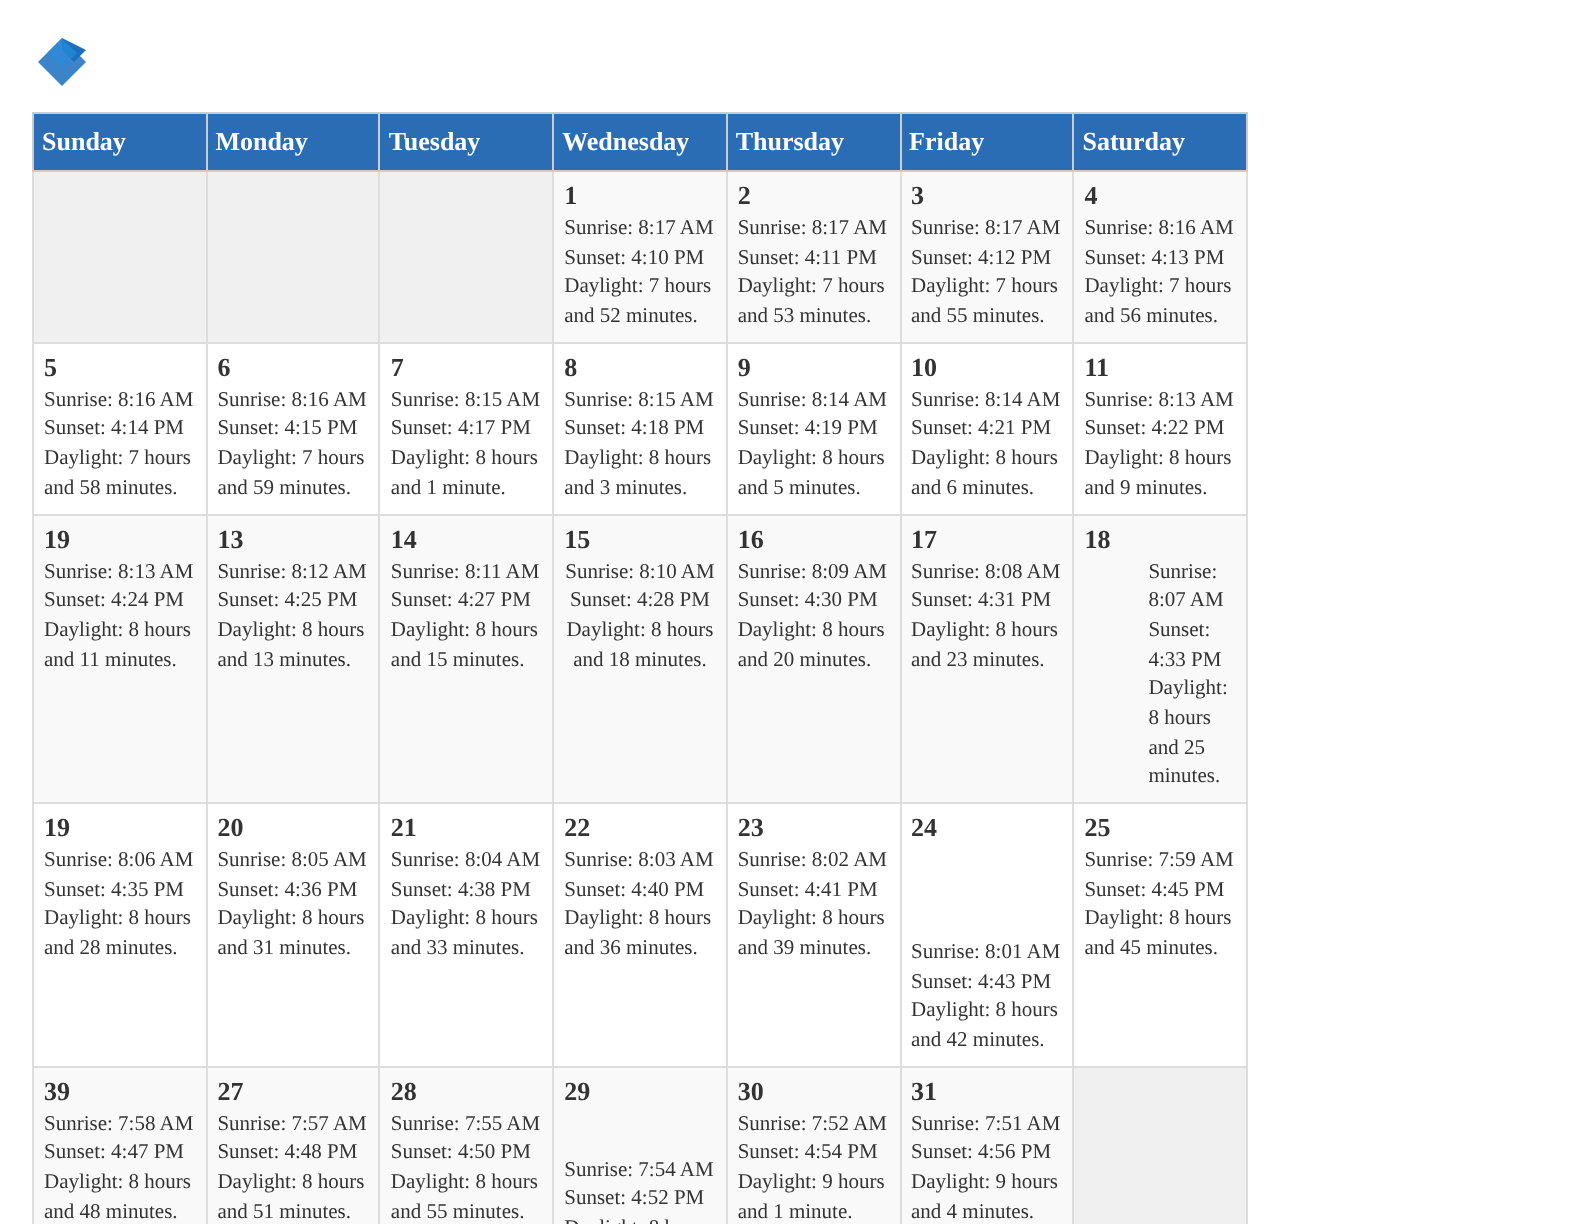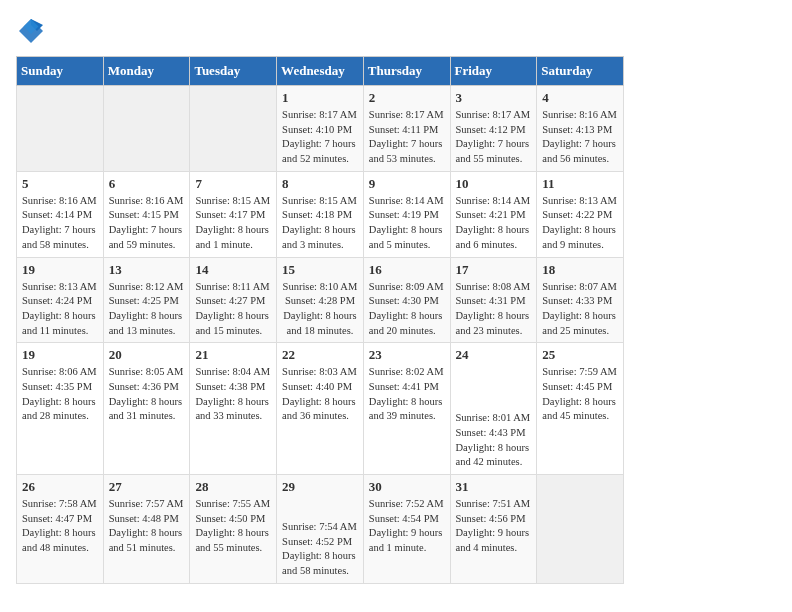--- a/index.html
+++ b/index.html
@@ -256,21 +256,21 @@
           </td>
           <td>
             <span class="day-number">17</span>
             <div class="day-info" style="white-space: pre-line;">Sunrise: 8:08 AM
 Sunset: 4:31 PM
 Daylight: 8 hours
 and 23 minutes.</div>
           </td>
           <td>
             <span class="day-number">18</span>
-            <div class="day-info" style="white-space: pre-line;">Sunrise: 8:07 AM
+            <div class="day-info" style="white-space: pre-line; margin-left: 32px;">Sunrise: 8:07 AM
 Sunset: 4:33 PM
 Daylight: 8 hours
 and 25 minutes.</div>
           </td>
         </tr>
         <tr>
           <td>
             <span class="day-number">19</span>
             <div class="day-info" style="white-space: pre-line;">Sunrise: 8:06 AM
 Sunset: 4:35 PM
@@ -315,21 +315,21 @@
           <td>
             <span class="day-number">25</span>
             <div class="day-info" style="white-space: pre-line;">Sunrise: 7:59 AM
 Sunset: 4:45 PM
 Daylight: 8 hours
 and 45 minutes.</div>
           </td>
         </tr>
         <tr>
           <td>
-            <span class="day-number">26</span>
+            <span class="day-number">39</span>
             <div class="day-info" style="white-space: pre-line;">Sunrise: 7:58 AM
 Sunset: 4:47 PM
 Daylight: 8 hours
 and 48 minutes.</div>
           </td>
           <td>
             <span class="day-number">27</span>
             <div class="day-info" style="white-space: pre-line;">Sunrise: 7:57 AM
 Sunset: 4:48 PM
 Daylight: 8 hours

